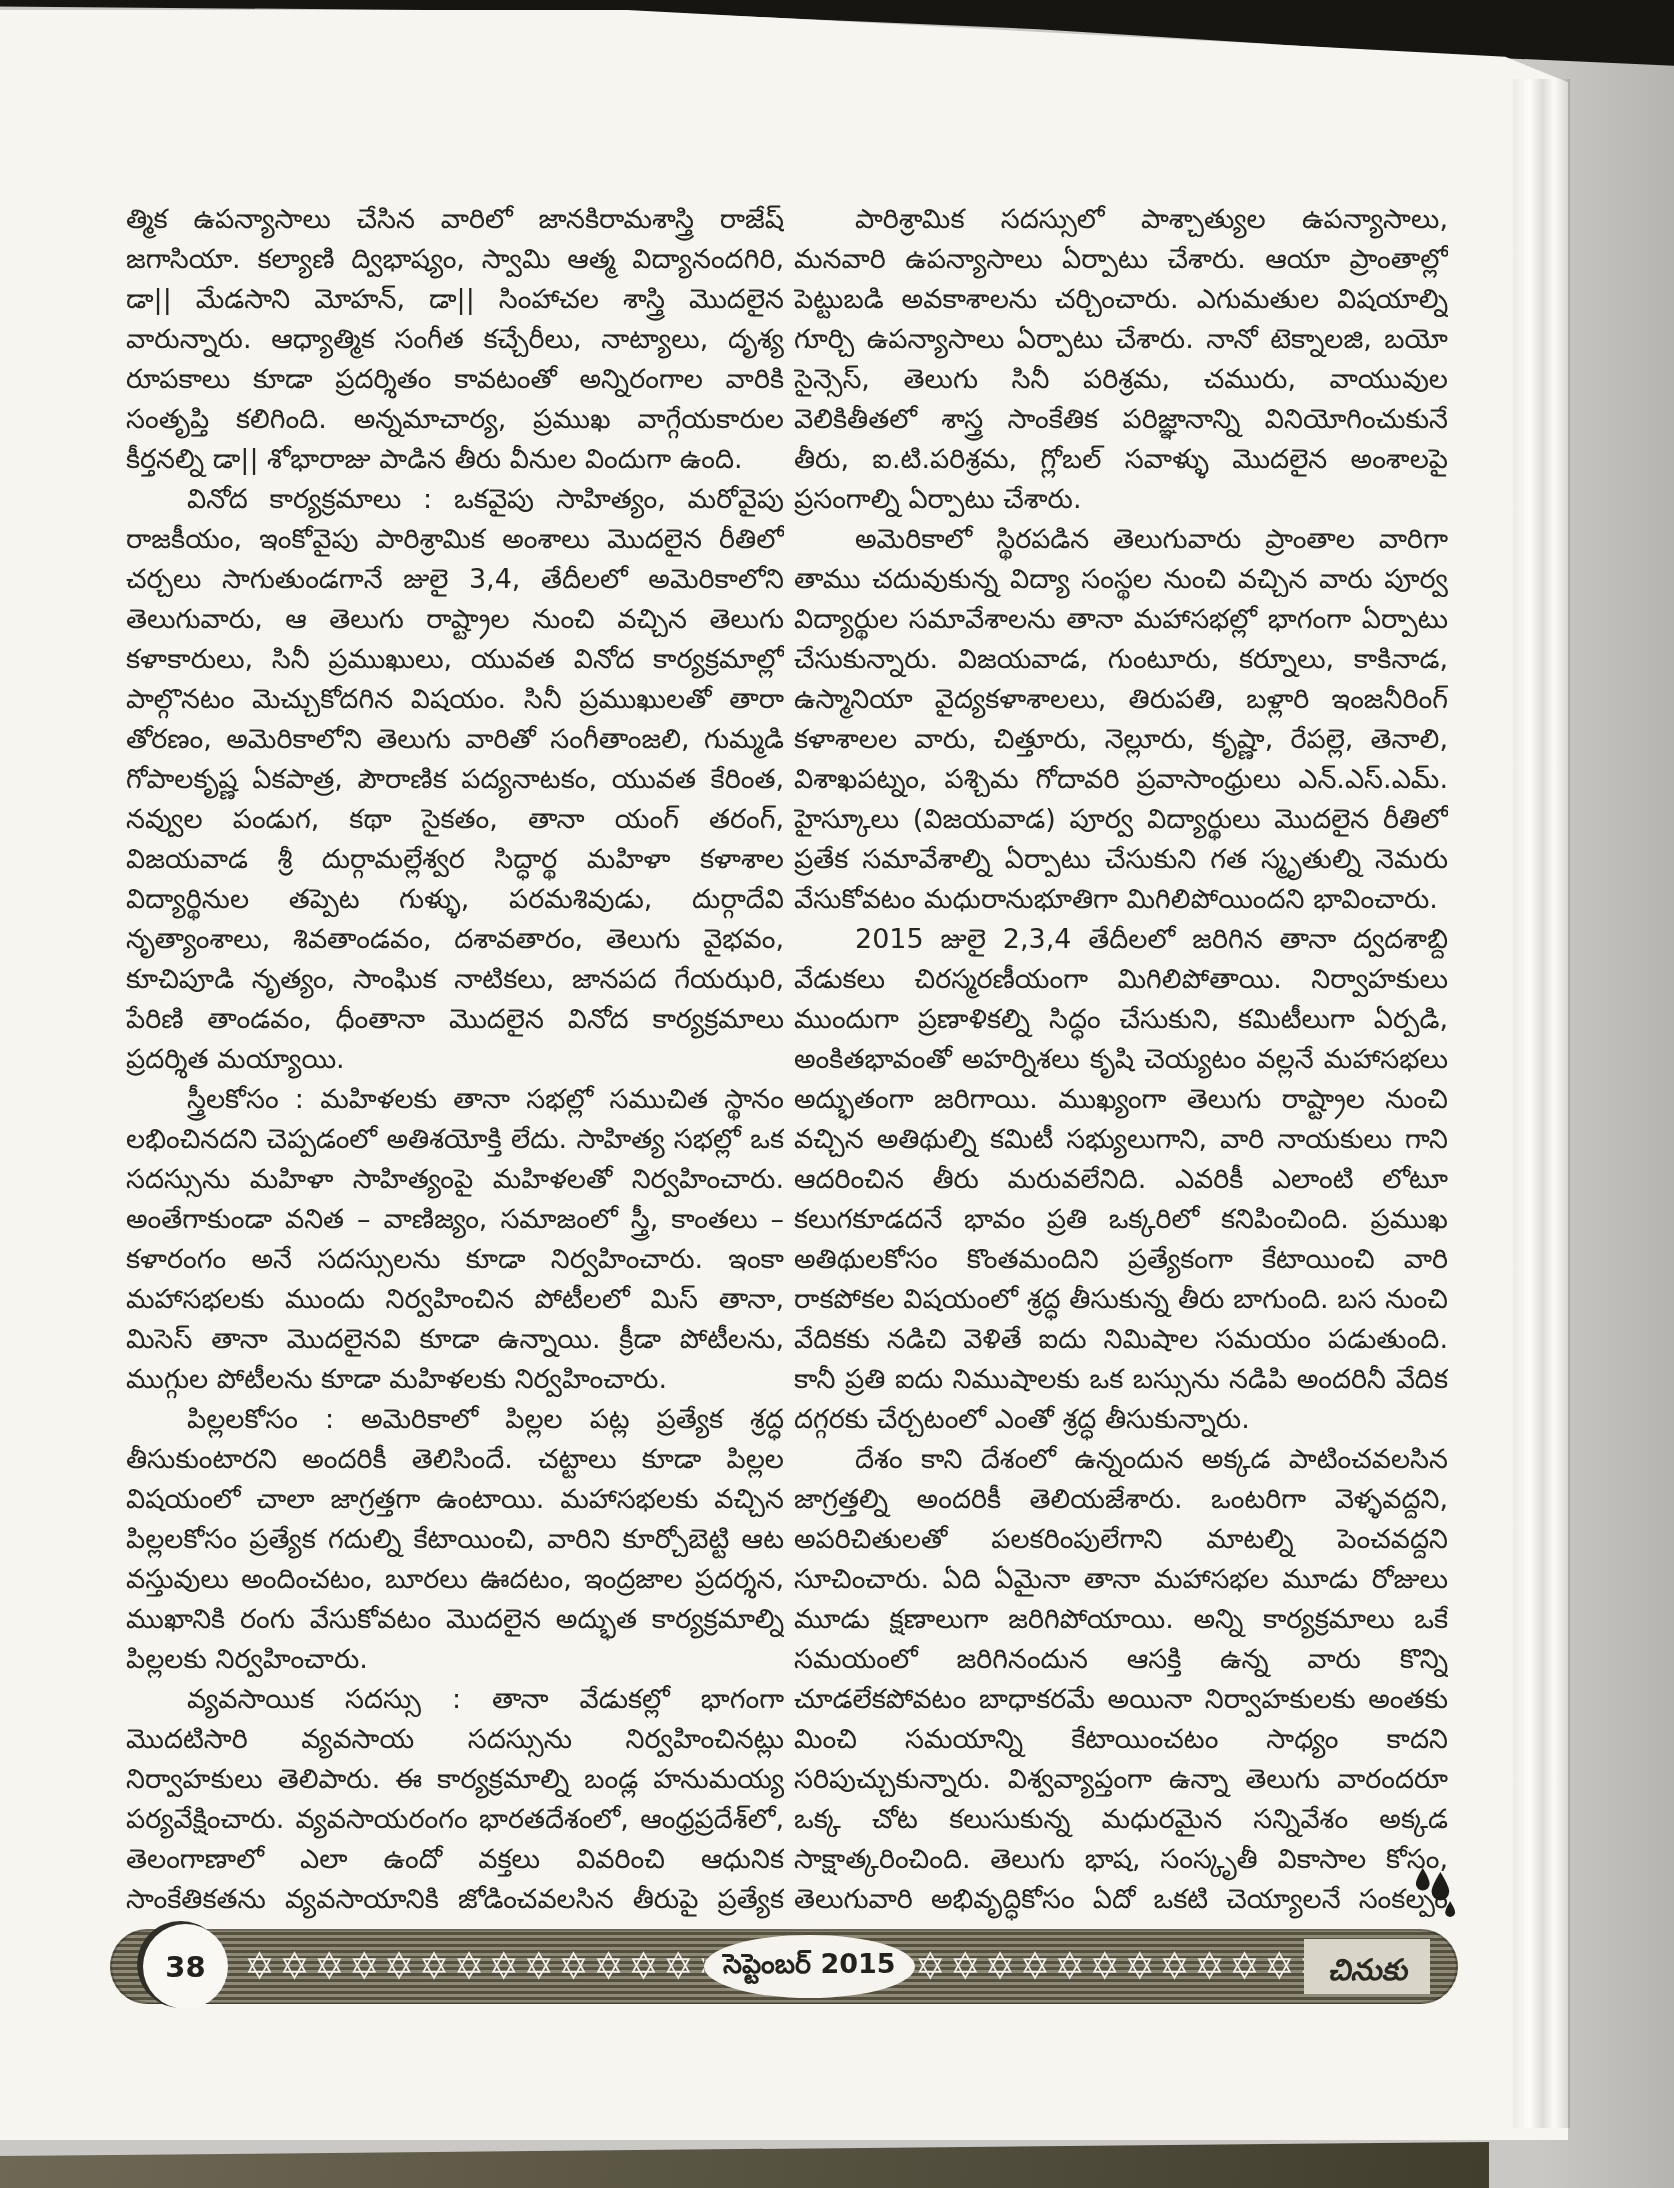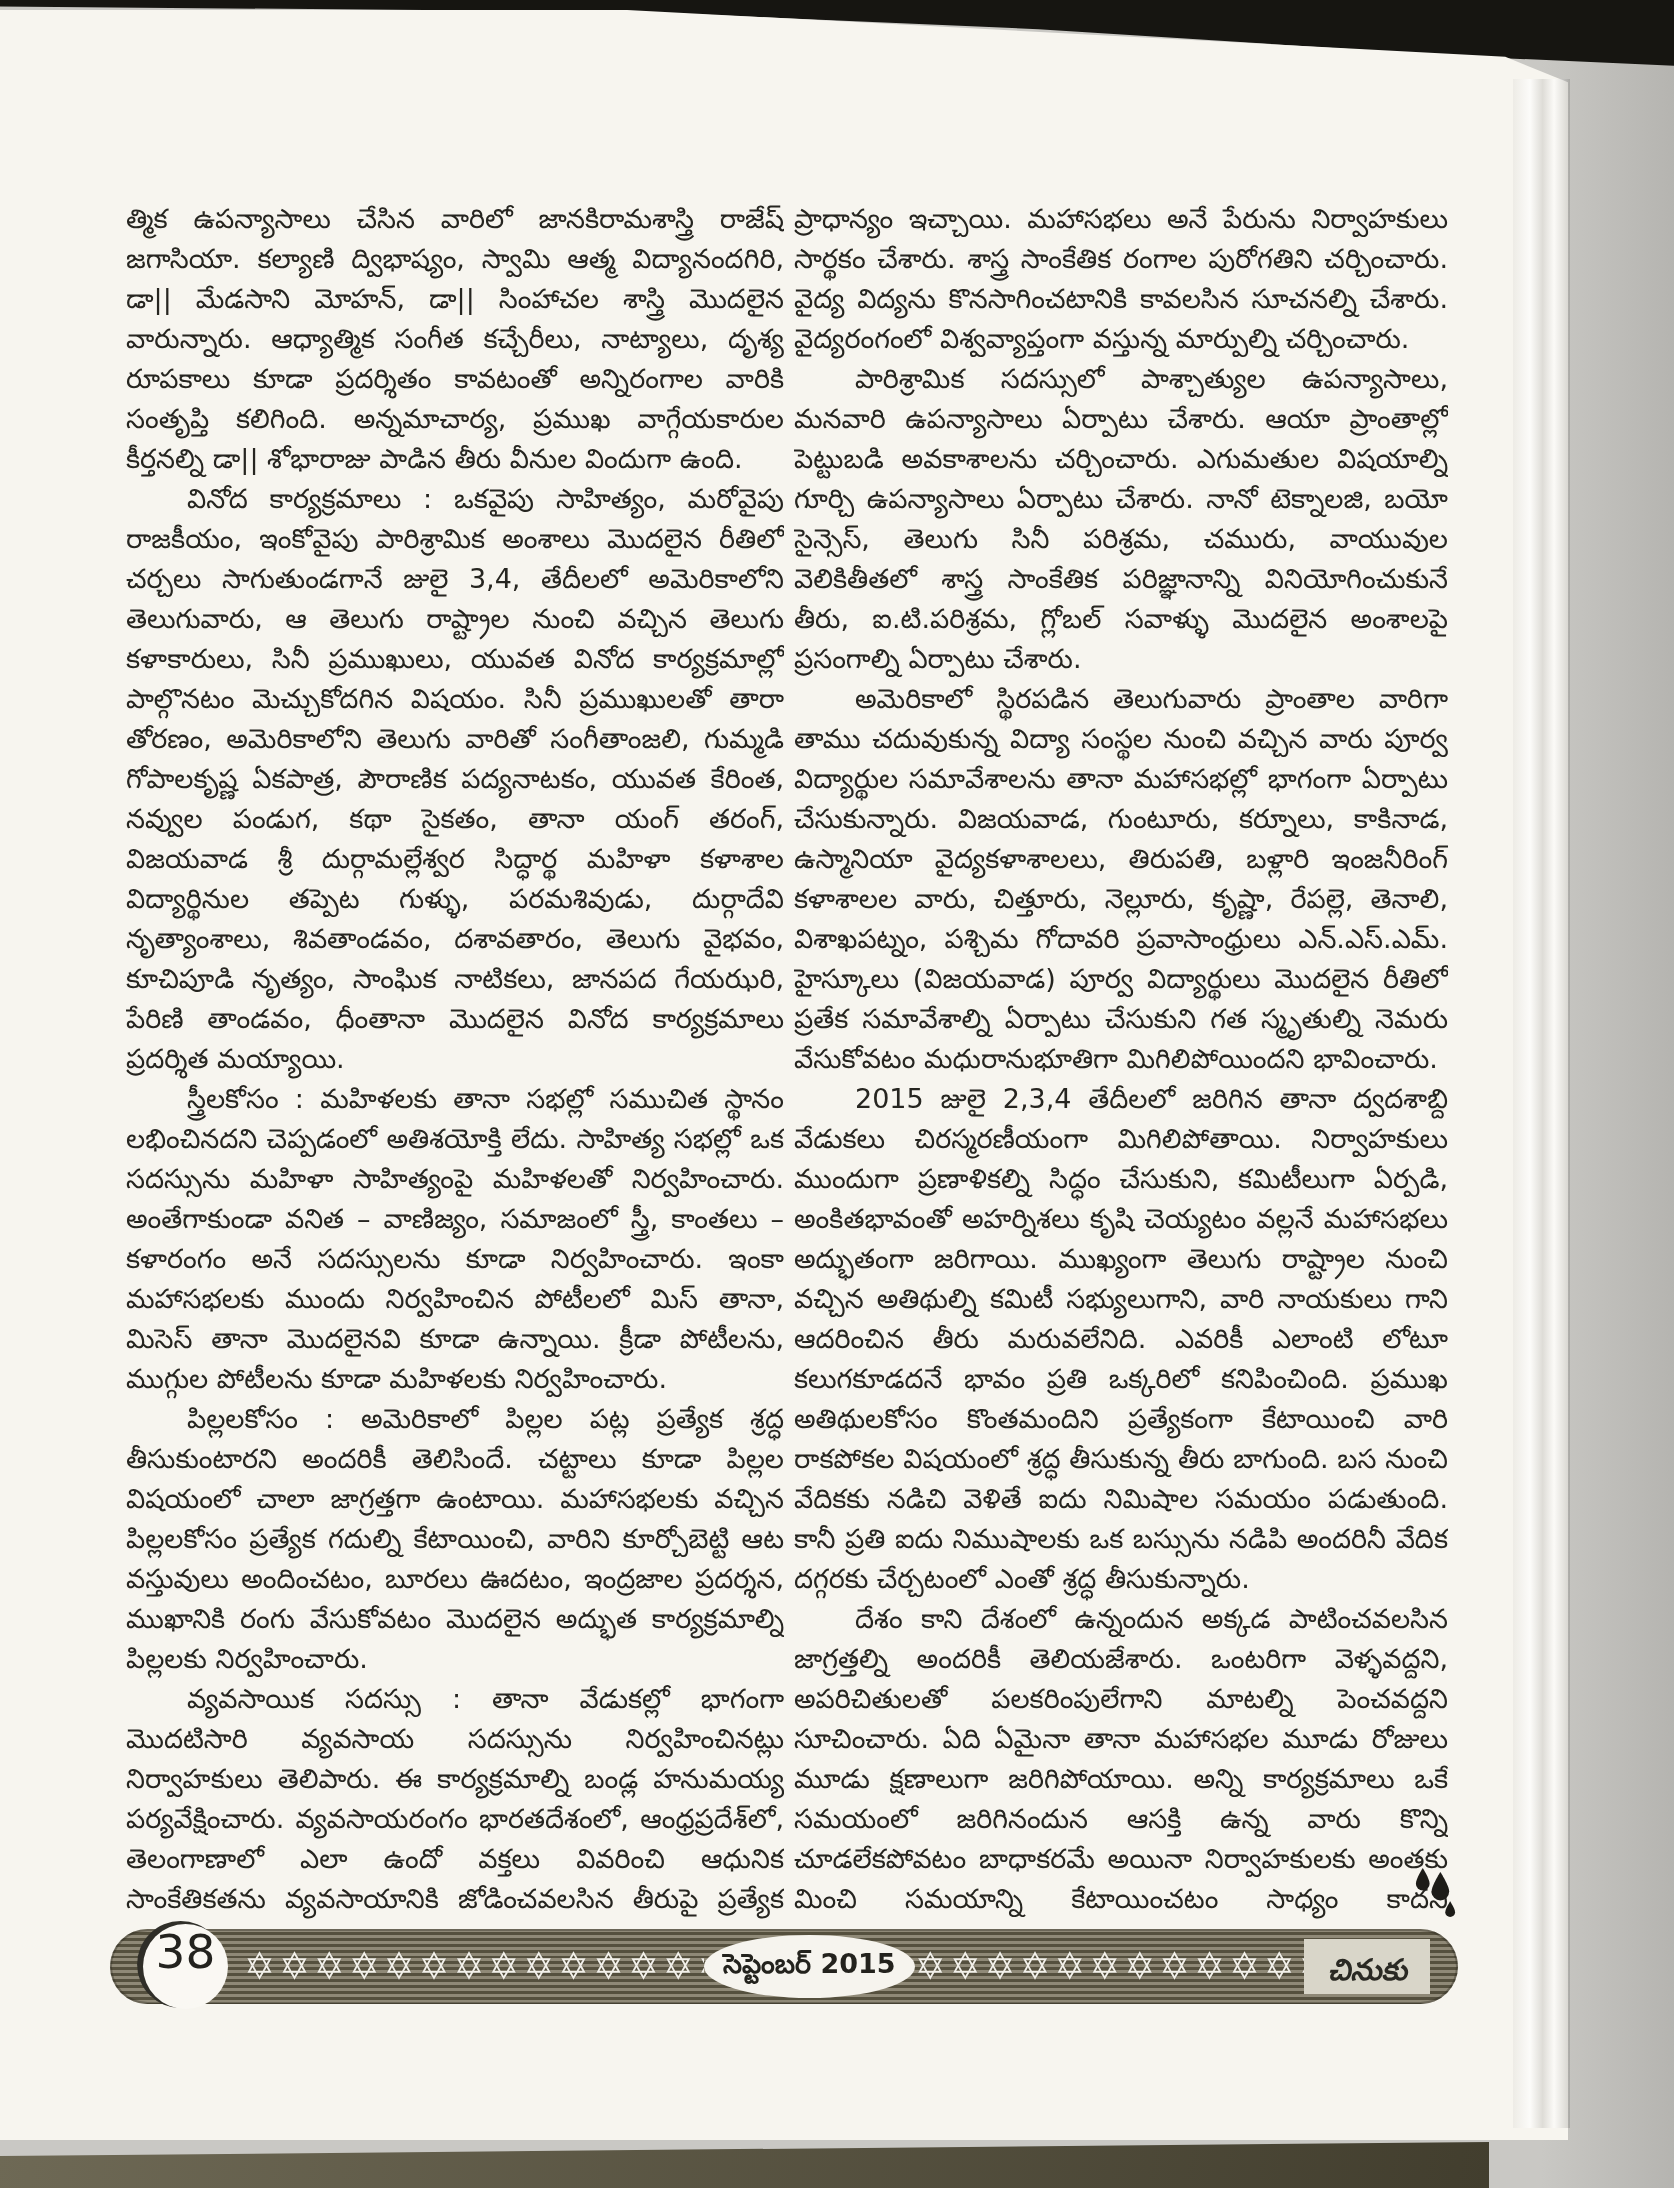--- a/index.html
+++ b/index.html
@@ -25,22 +25,22 @@
   .col.right{left:794px;width:654px;}
   .para{margin:0;text-indent:61px;}
   .para.noindent{text-indent:0;}
   .para b.lead{font-weight:normal;}
   .drops{position:absolute;left:1411px;top:1866px;width:47px;height:57px;z-index:3;}
   .footer-band{position:absolute;left:110px;top:1929px;width:1348px;height:75px;z-index:4;
        border-radius:39px;display:flex;align-items:center;
        background:repeating-linear-gradient(180deg,#8f8977 0 3px,#55503e 3px 5.9px);
        box-shadow:inset 0 0 0 2px rgba(40,38,30,.35);}
   .page-circle{position:absolute;left:33px;top:-4.9px;width:85px;height:85px;border-radius:50%;
-       background:#faf8f3;display:flex;justify-content:center;
-       font-weight:normal;font-size:47px;color:#23221e;
+       background:#faf8f3;display:flex;align-items:center;justify-content:center;
+       font-weight:bold;font-size:29px;color:#23221e;
        box-shadow:-4.9px -2px 0 1px #2f2e28;}
   .star-strip{color:#f3f1ea;font-size:37px;letter-spacing:3.9px;white-space:nowrap;
        overflow:hidden;text-align:center;text-shadow:0 0 1px #3c392e;flex:1;}
   .star-strip.a{flex:1.18;margin-left:134px;}
   .star-strip.b{flex:1;}
   .date-ellipse{flex:none;width:211px;height:63px;border-radius:50%;background:#f6f4ee;
        display:flex;align-items:center;justify-content:center;
        font-weight:bold;font-size:27px;color:#23221d;}
   .logo-panel{flex:none;width:126px;height:55px;margin-right:27.6px;background:#d9d6c9;
        display:flex;align-items:flex-end;justify-content:center;
@@ -57,21 +57,20 @@
   <div class="bottom-wedge"></div>
 
   <div class="col left">
       <p class="para noindent">త్మిక ఉపన్యాసాలు చేసిన వారిలో జానకిరామశాస్త్రి రాజేష్ జగాసియా. కల్యాణి ద్విభాష్యం, స్వామి ఆత్మ విద్యానందగిరి, డా|| మేడసాని మోహన్, డా|| సింహాచల శాస్త్రి మొదలైన వారున్నారు. ఆధ్యాత్మిక సంగీత కచ్చేరీలు, నాట్యాలు, దృశ్య రూపకాలు కూడా ప్రదర్శితం కావటంతో అన్నిరంగాల వారికి సంతృప్తి కలిగింది. అన్నమాచార్య, ప్రముఖ వాగ్గేయకారుల కీర్తనల్ని డా|| శోభారాజు పాడిన తీరు వీనుల విందుగా ఉంది.</p>
       <p class="para"><b class="lead">వినోద కార్యక్రమాలు : </b>ఒకవైపు సాహిత్యం, మరోవైపు రాజకీయం, ఇంకోవైపు పారిశ్రామిక అంశాలు మొదలైన రీతిలో చర్చలు సాగుతుండగానే జులై 3,4, తేదీలలో అమెరికాలోని తెలుగువారు, ఆ తెలుగు రాష్ట్రాల నుంచి వచ్చిన తెలుగు కళాకారులు, సినీ ప్రముఖులు, యువత వినోద కార్యక్రమాల్లో పాల్గొనటం మెచ్చుకోదగిన విషయం. సినీ ప్రముఖులతో తారా తోరణం, అమెరికాలోని తెలుగు వారితో సంగీతాంజలి, గుమ్మడి గోపాలకృష్ణ ఏకపాత్ర, పౌరాణిక పద్యనాటకం, యువత కేరింత, నవ్వుల పండుగ, కథా సైకతం, తానా యంగ్ తరంగ్, విజయవాడ శ్రీ దుర్గామల్లేశ్వర సిద్ధార్థ మహిళా కళాశాల విద్యార్థినుల తప్పెట గుళ్ళు, పరమశివుడు, దుర్గాదేవి నృత్యాంశాలు, శివతాండవం, దశావతారం, తెలుగు వైభవం, కూచిపూడి నృత్యం, సాంఘిక నాటికలు, జానపద గేయఝరి, పేరిణి తాండవం, ధీంతానా మొదలైన వినోద కార్యక్రమాలు ప్రదర్శిత మయ్యాయి.</p>
       <p class="para"><b class="lead">స్త్రీలకోసం : </b>మహిళలకు తానా సభల్లో సముచిత స్థానం లభించినదని చెప్పడంలో అతిశయోక్తి లేదు. సాహిత్య సభల్లో ఒక సదస్సును మహిళా సాహిత్యంపై మహిళలతో నిర్వహించారు. అంతేగాకుండా వనిత – వాణిజ్యం, సమాజంలో స్త్రీ, కాంతలు – కళారంగం అనే సదస్సులను కూడా నిర్వహించారు. ఇంకా మహాసభలకు ముందు నిర్వహించిన పోటీలలో మిస్ తానా, మిసెస్ తానా మొదలైనవి కూడా ఉన్నాయి. క్రీడా పోటీలను, ముగ్గుల పోటీలను కూడా మహిళలకు నిర్వహించారు.</p>
       <p class="para"><b class="lead">పిల్లలకోసం : </b>అమెరికాలో పిల్లల పట్ల ప్రత్యేక శ్రద్ధ తీసుకుంటారని అందరికీ తెలిసిందే. చట్టాలు కూడా పిల్లల విషయంలో చాలా జాగ్రత్తగా ఉంటాయి. మహాసభలకు వచ్చిన పిల్లలకోసం ప్రత్యేక గదుల్ని కేటాయించి, వారిని కూర్చోబెట్టి ఆట వస్తువులు అందించటం, బూరలు ఊదటం, ఇంద్రజాల ప్రదర్శన, ముఖానికి రంగు వేసుకోవటం మొదలైన అద్భుత కార్యక్రమాల్ని పిల్లలకు నిర్వహించారు.</p>
       <p class="para"><b class="lead">వ్యవసాయిక సదస్సు : </b>తానా వేడుకల్లో భాగంగా మొదటిసారి వ్యవసాయ సదస్సును నిర్వహించినట్లు నిర్వాహకులు తెలిపారు. ఈ కార్యక్రమాల్ని బండ్ల హనుమయ్య పర్యవేక్షించారు. వ్యవసాయరంగం భారతదేశంలో, ఆంధ్రప్రదేశ్‌లో, తెలంగాణాలో ఎలా ఉందో వక్తలు వివరించి ఆధునిక సాంకేతికతను వ్యవసాయానికి జోడించవలసిన తీరుపై ప్రత్యేక చర్చలు జరిపారు. ఈ సదస్సుకు కేంద్ర మంత్రి శ్రీ ముప్పవరపు వెంకయ్య నాయుడు, రాష్ట్ర మంత్రి శ్రీపత్తిపాటి పుల్లారావు హాజరయ్యారు.</p>
     </div>
   <div class="col right">
-      <p class="para noindent">ప్రాధాన్యం ఇచ్చాయి. మహాసభలు అనే పేరును నిర్వాహకులు సార్థకం చేశారు. శాస్త్ర సాంకేతిక రంగాల పురోగతిని చర్చించారు. వైద్య విద్యను కొనసాగించటానికి కావలసిన సూచనల్ని చేశారు. వైద్యరంగంలో విశ్వవ్యాప్తంగా వస్తున్న మార్పుల్ని చర్చించారు.</p>
       <p class="para">పారిశ్రామిక సదస్సులో పాశ్చాత్యుల ఉపన్యాసాలు, మనవారి ఉపన్యాసాలు ఏర్పాటు చేశారు. ఆయా ప్రాంతాల్లో పెట్టుబడి అవకాశాలను చర్చించారు. ఎగుమతుల విషయాల్ని గూర్చి ఉపన్యాసాలు ఏర్పాటు చేశారు. నానో టెక్నాలజి, బయో సైన్సెస్, తెలుగు సినీ పరిశ్రమ, చమురు, వాయువుల వెలికితీతలో శాస్త్ర సాంకేతిక పరిజ్ఞానాన్ని వినియోగించుకునే తీరు, ఐ.టి.పరిశ్రమ, గ్లోబల్ సవాళ్ళు మొదలైన అంశాలపై ప్రసంగాల్ని ఏర్పాటు చేశారు.</p>
       <p class="para">అమెరికాలో స్థిరపడిన తెలుగువారు ప్రాంతాల వారిగా తాము చదువుకున్న విద్యా సంస్థల నుంచి వచ్చిన వారు పూర్వ విద్యార్థుల సమావేశాలను తానా మహాసభల్లో భాగంగా ఏర్పాటు చేసుకున్నారు. విజయవాడ, గుంటూరు, కర్నూలు, కాకినాడ, ఉస్మానియా వైద్యకళాశాలలు, తిరుపతి, బళ్లారి ఇంజనీరింగ్ కళాశాలల వారు, చిత్తూరు, నెల్లూరు, కృష్ణా, రేపల్లె, తెనాలి, విశాఖపట్నం, పశ్చిమ గోదావరి ప్రవాసాంధ్రులు ఎన్.ఎస్.ఎమ్. హైస్కూలు (విజయవాడ) పూర్వ విద్యార్థులు మొదలైన రీతిలో ప్రతేక సమావేశాల్ని ఏర్పాటు చేసుకుని గత స్మృతుల్ని నెమరు వేసుకోవటం మధురానుభూతిగా మిగిలిపోయిందని భావించారు.</p>
       <p class="para">2015 జులై 2,3,4 తేదీలలో జరిగిన తానా ద్వదశాబ్ది వేడుకలు చిరస్మరణీయంగా మిగిలిపోతాయి. నిర్వాహకులు ముందుగా ప్రణాళికల్ని సిద్ధం చేసుకుని, కమిటీలుగా ఏర్పడి, అంకితభావంతో అహర్నిశలు కృషి చెయ్యటం వల్లనే మహాసభలు అద్భుతంగా జరిగాయి. ముఖ్యంగా తెలుగు రాష్ట్రాల నుంచి వచ్చిన అతిథుల్ని కమిటీ సభ్యులుగాని, వారి నాయకులు గాని ఆదరించిన తీరు మరువలేనిది. ఎవరికీ ఎలాంటి లోటూ కలుగకూడదనే భావం ప్రతి ఒక్కరిలో కనిపించింది. ప్రముఖ అతిథులకోసం కొంతమందిని ప్రత్యేకంగా కేటాయించి వారి రాకపోకల విషయంలో శ్రద్ధ తీసుకున్న తీరు బాగుంది. బస నుంచి వేదికకు నడిచి వెళితే ఐదు నిమిషాల సమయం పడుతుంది. కానీ ప్రతి ఐదు నిముషాలకు ఒక బస్సును నడిపి అందరినీ వేదిక దగ్గరకు చేర్చటంలో ఎంతో శ్రద్ధ తీసుకున్నారు.</p>
       <p class="para">దేశం కాని దేశంలో ఉన్నందున అక్కడ పాటించవలసిన జాగ్రత్తల్ని అందరికీ తెలియజేశారు. ఒంటరిగా వెళ్ళవద్దని, అపరిచితులతో పలకరింపులేగాని మాటల్ని పెంచవద్దని సూచించారు. ఏది ఏమైనా తానా మహాసభల మూడు రోజులు మూడు క్షణాలుగా జరిగిపోయాయి. అన్ని కార్యక్రమాలు ఒకే సమయంలో జరిగినందున ఆసక్తి ఉన్న వారు కొన్ని చూడలేకపోవటం బాధాకరమే అయినా నిర్వాహకులకు అంతకు మించి సమయాన్ని కేటాయించటం సాధ్యం కాదని సరిపుచ్చుకున్నారు. విశ్వవ్యాప్తంగా ఉన్నా తెలుగు వారందరూ ఒక్క చోట కలుసుకున్న మధురమైన సన్నివేశం అక్కడ సాక్షాత్కరించింది. తెలుగు భాష, సంస్కృతీ వికాసాల కోసం, తెలుగువారి అభివృద్ధికోసం ఏదో ఒకటి చెయ్యాలనే సంకల్పం ప్రతి ఒక్కరి లోనూ కలిగించిన 'తానా' నిర్వాహకులకు అభినందనలు.</p>
     </div>
 
   <svg class="drops" viewBox="0 0 48 58" xmlns="http://www.w3.org/2000/svg">
     <path fill="#1d1c18" d="M12 2 C12 2 5 13 5 18 a7 7 0 0 0 14 0 C19 13 12 2 12 2 Z"></path>
     <path fill="#1d1c18" d="M30 6 C30 6 21 20 21 26 a9 9 0 0 0 18 0 C39 20 30 6 30 6 Z"></path>
     <path fill="#1d1c18" d="M40 36 C40 36 35 44 35 47 a5 5 0 0 0 10 0 C45 44 40 36 40 36 Z"></path>

